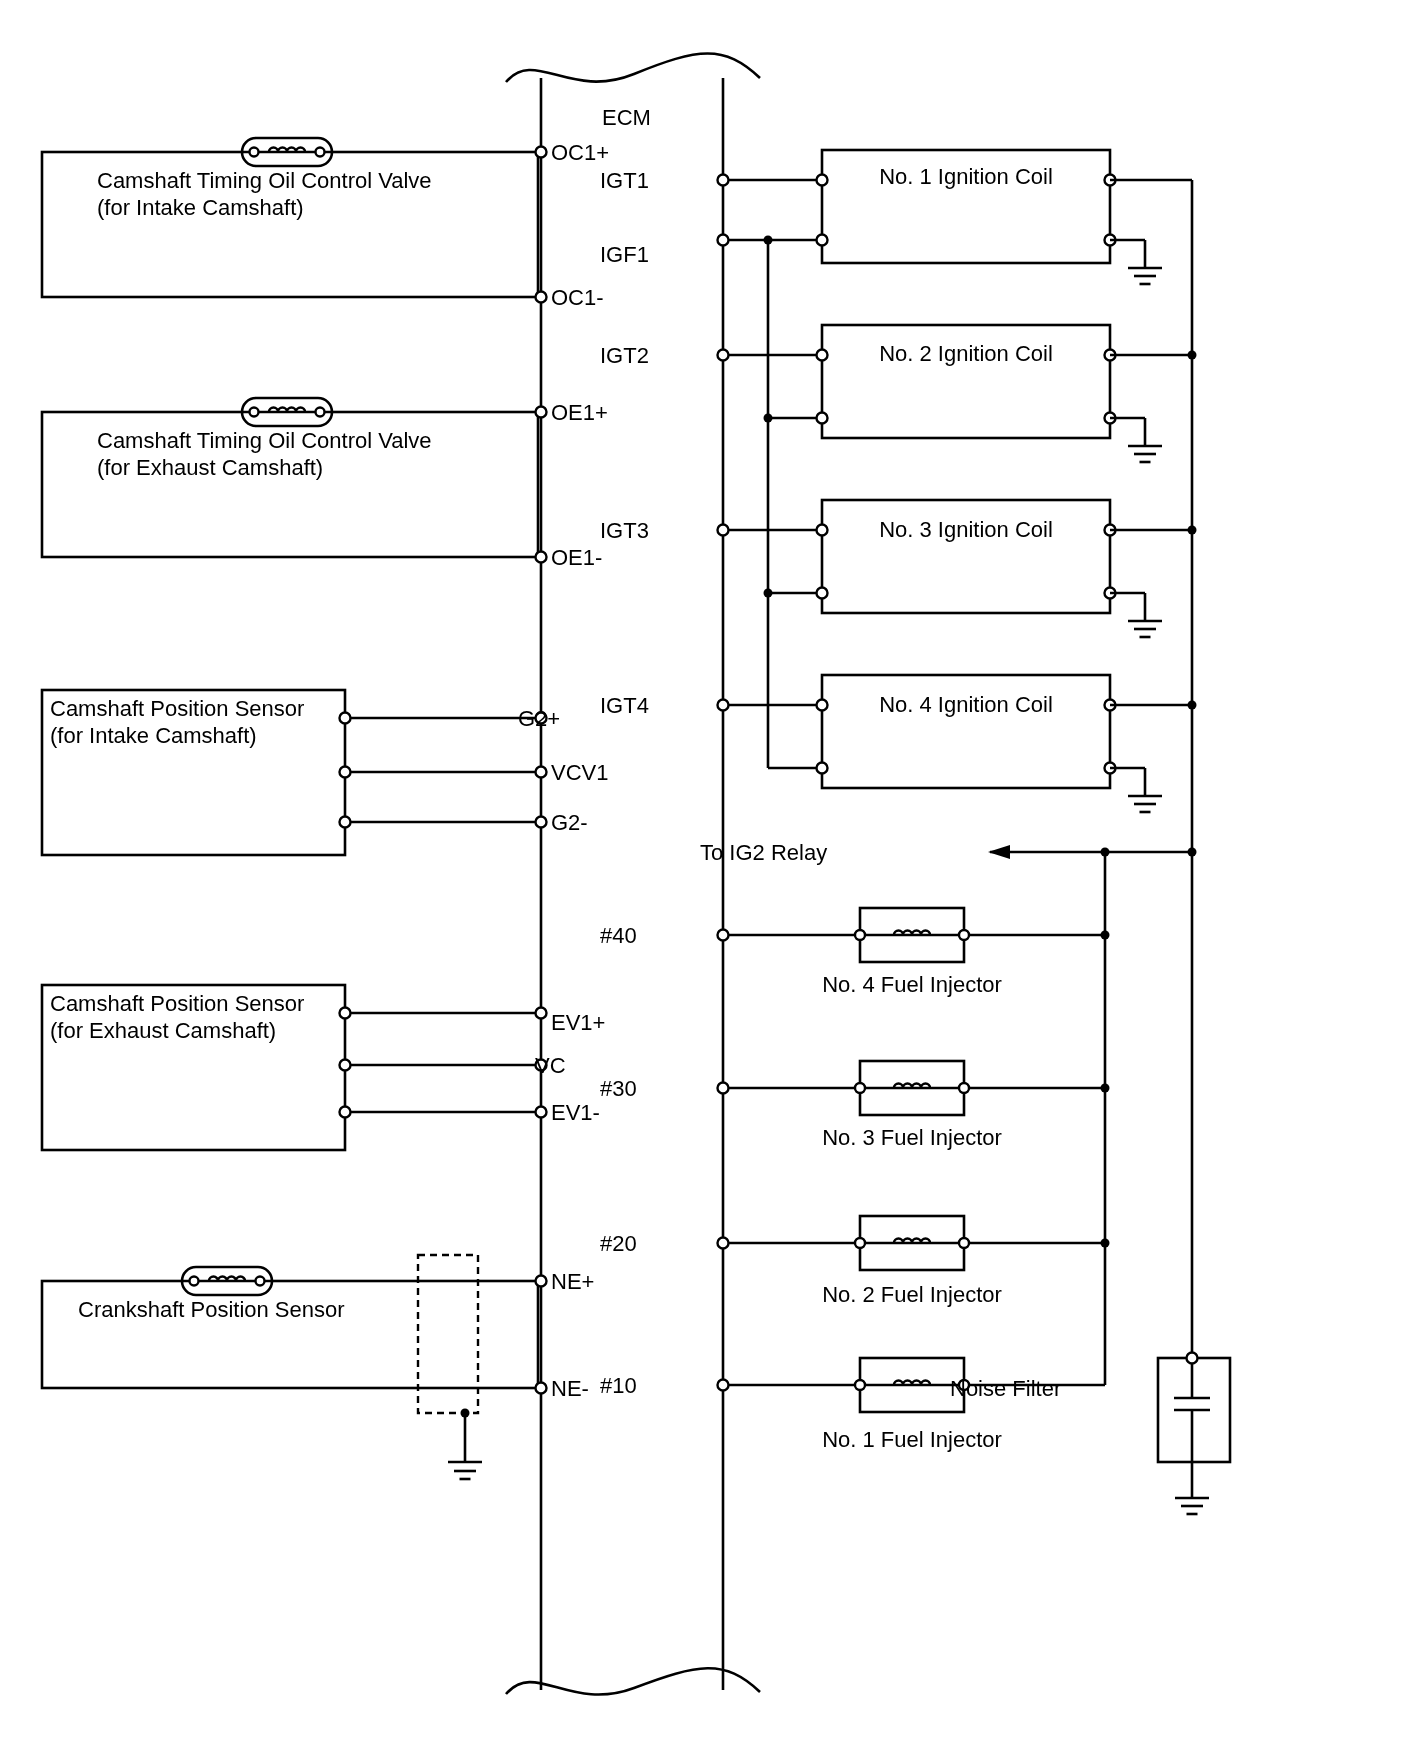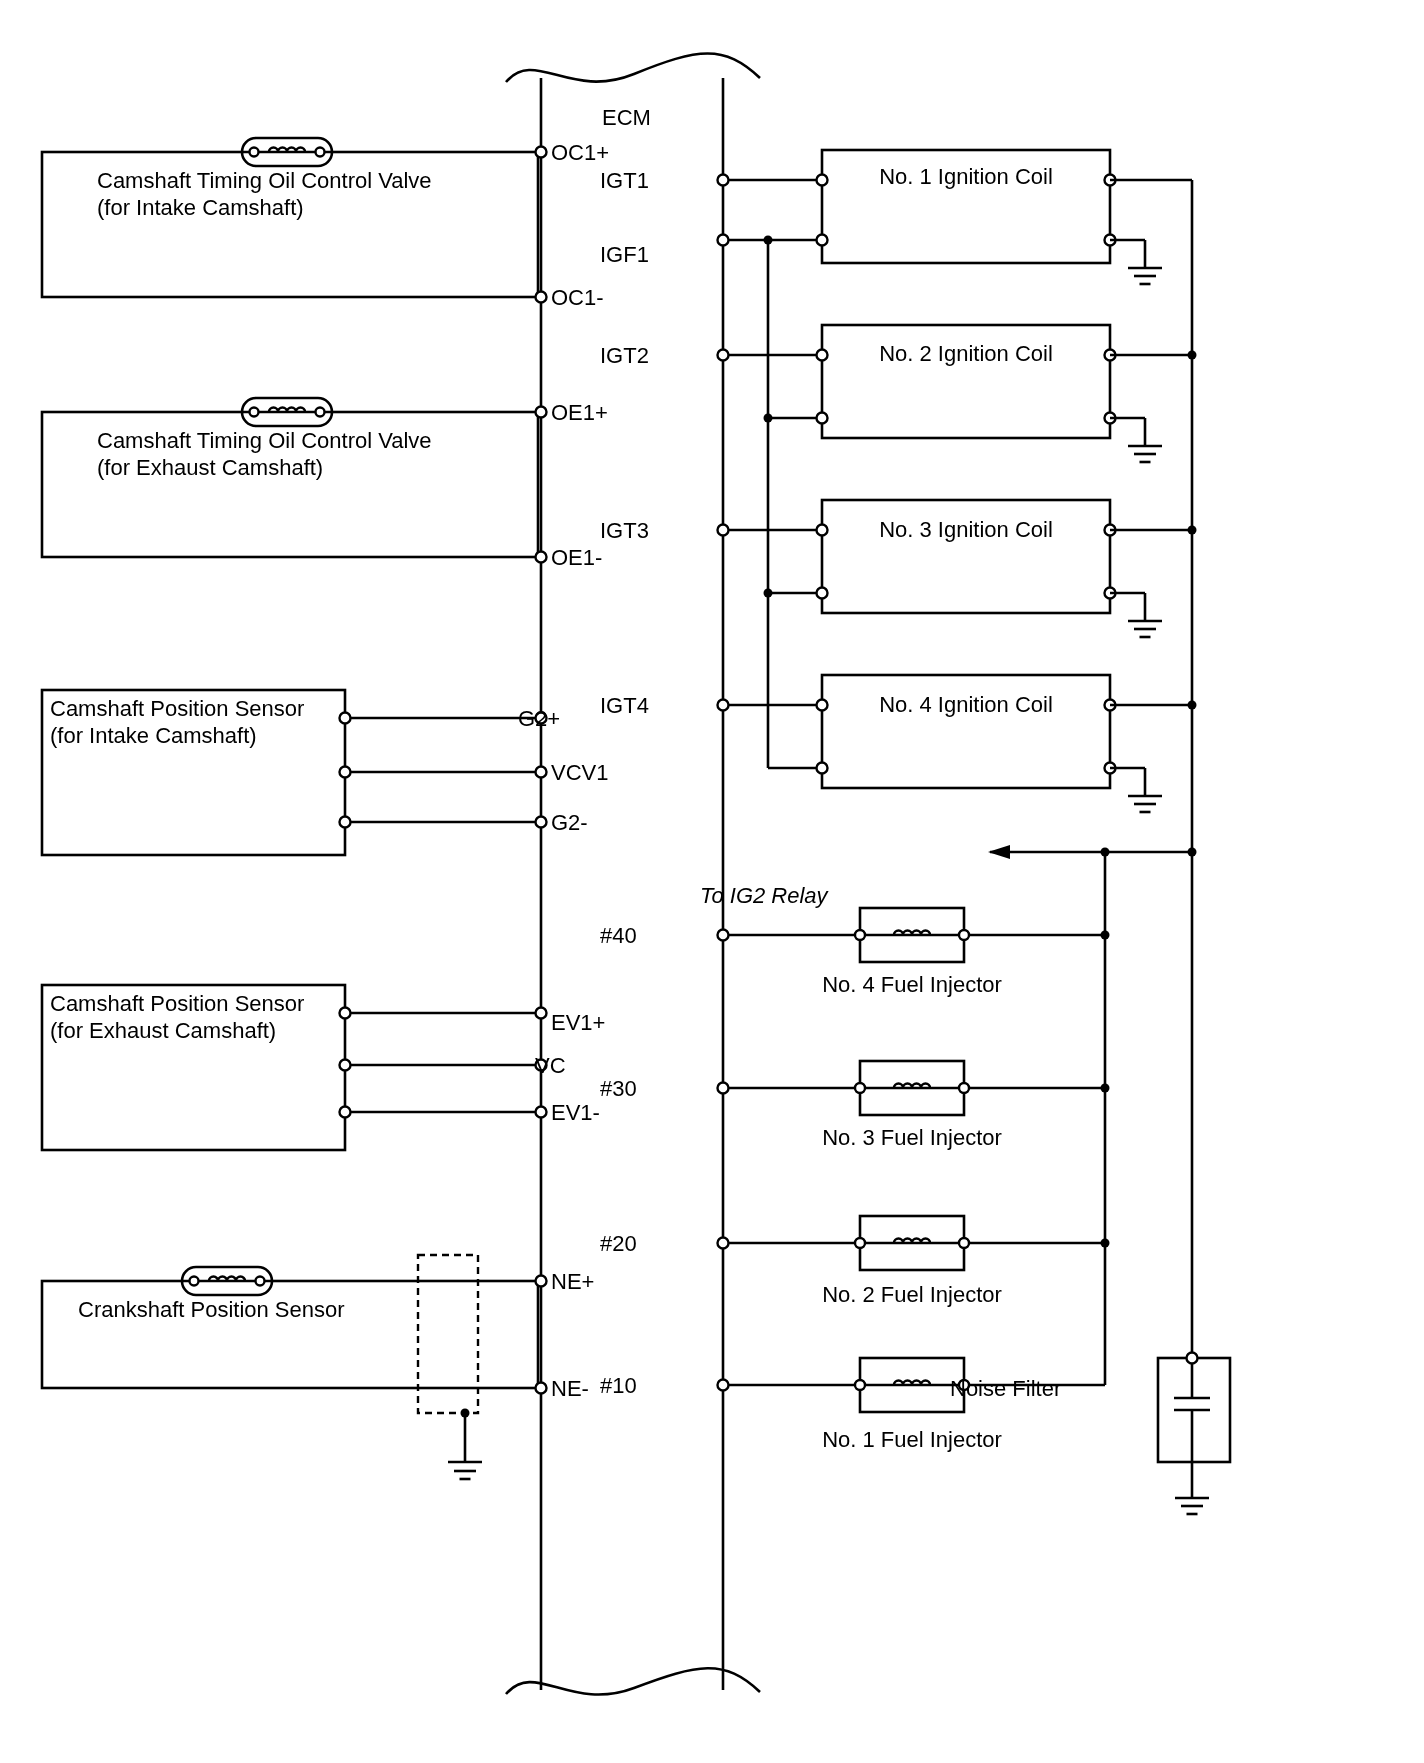--- a/index.html
+++ b/index.html
@@ -291,16 +291,16 @@
   <div class="lbl c" style="left:822px; width:288px; top:163px;">No. 1 Ignition Coil</div>
   <div class="lbl c" style="left:822px; width:288px; top:340px;">No. 2 Ignition Coil</div>
   <div class="lbl c" style="left:822px; width:288px; top:516px;">No. 3 Ignition Coil</div>
   <div class="lbl c" style="left:822px; width:288px; top:691px;">No. 4 Ignition Coil</div>
 
   <div class="lbl c" style="left:790px; width:244px; top:971px;">No. 4 Fuel Injector</div>
   <div class="lbl c" style="left:790px; width:244px; top:1124px;">No. 3 Fuel Injector</div>
   <div class="lbl c" style="left:790px; width:244px; top:1281px;">No. 2 Fuel Injector</div>
   <div class="lbl c" style="left:790px; width:244px; top:1426px;">No. 1 Fuel Injector</div>
 
-  <div class="lbl r" style="left:700px; width:280px; top:882px;font-style:italic;">To IG2 Relay</div>
+  <div class="lbl r" style="left:700px; width:280px; top:839px;">To IG2 Relay</div>
   <div class="lbl r" style="left:950px; width:200px; top:1375px;">Noise Filter</div>
 
 </div>
 
 </body></html>

